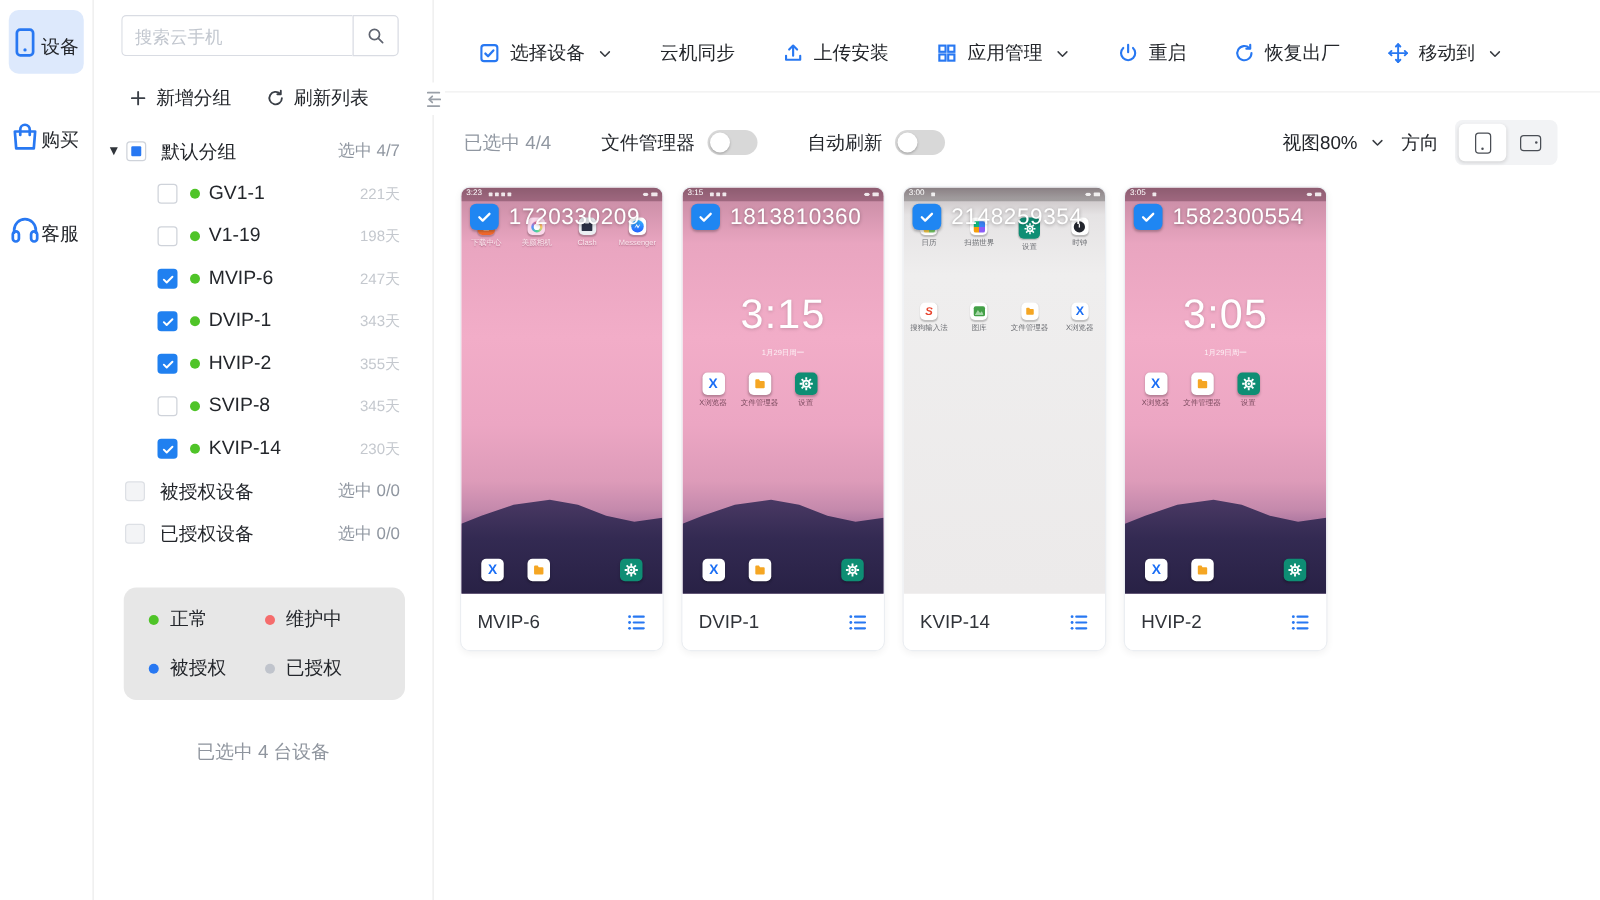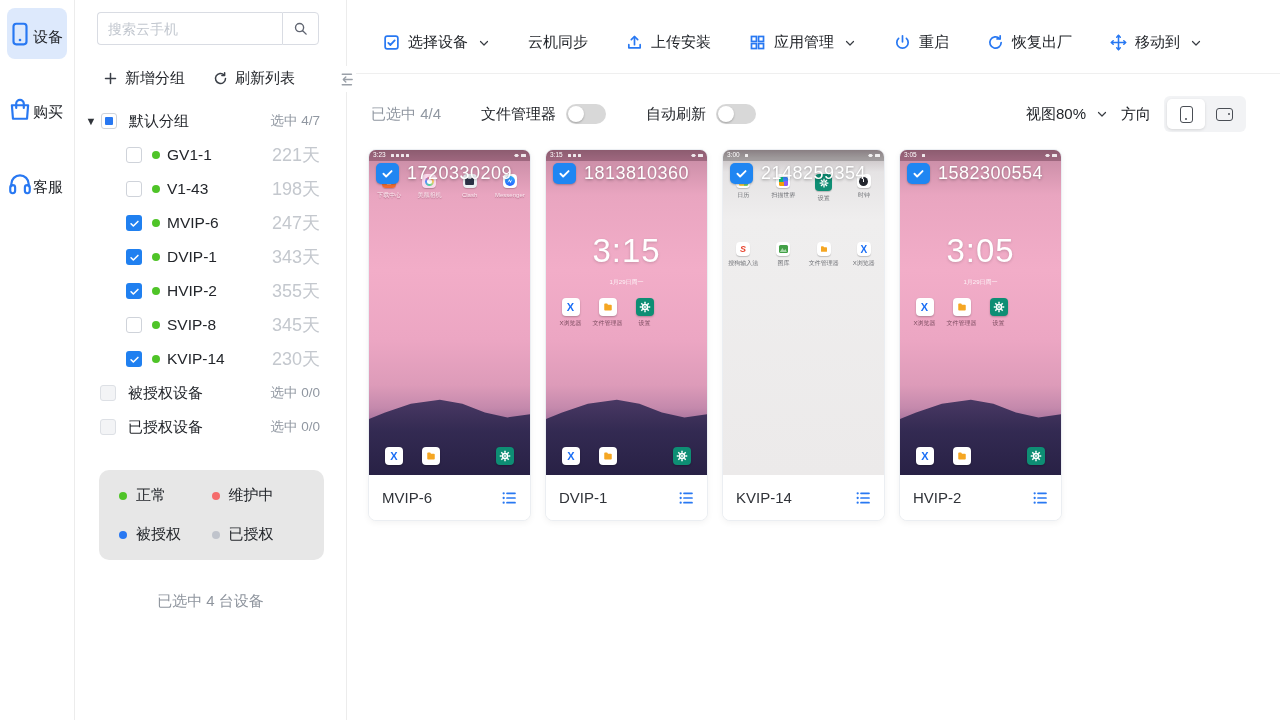--- a/index.html
+++ b/index.html
@@ -37,21 +37,21 @@
   .cb-on { background:#2080f0; }
   .cb-on svg { width:11px; height:11px; color:#fff; }
   .cb-off { border:1px solid #cfd3da; background:#fff; }
   .cb-dis { border:1px solid #dde0e5; background:#f3f4f6; }
   .gname { margin-left:12px; font-size:15px; color:#23262b; }
   .gcount { margin-left:auto; font-size:13.5px; color:#9097a1; }
   .drow { padding-left:42px; }
   .grow2 { padding-left:16px; }
   .dot { width:8px; height:8px; border-radius:50%; margin-left:10px; flex:none; }
   .dname { margin-left:7px; font-size:15.5px; color:#23262b; }
-  .ddays { margin-left:auto; font-size:18px; color:#c4c8ce; }
+  .ddays { margin-left:auto; font-size:12px; color:#c4c8ce; }
 
   .legend { margin:26px 22px 0 24px; background:#e7e7e7; border-radius:10px; padding:16px 20px; display:grid; grid-template-columns:1fr 1fr; row-gap:20px; }
   .litem { display:flex; align-items:center; gap:9px; font-size:15px; color:#23262b; }
   .ldot { width:8px; height:8px; border-radius:50%; }
   .summary { margin-top:32px; text-align:center; color:#8f959e; font-size:15px; }
 
   
   .main { position:absolute; left:347px; top:12px; width:933px; height:720px; }
   .toolbar { height:62px; display:flex; align-items:center; padding-left:36px; gap:38px; border-bottom:1px solid #efefef; }
   .titem { display:flex; align-items:center; gap:8px; font-size:15px; color:#23262b; cursor:pointer; white-space:nowrap; }
@@ -306,21 +306,21 @@
 
       <div class="trow drow">
         <span class="cb cb-off"></span>
         <span class="dot" style="background-color: rgb(79, 196, 40);"></span>
         <span class="dname">GV1-1</span>
         <span class="ddays">221天</span>
       </div>
       <div class="trow drow">
         <span class="cb cb-off"></span>
         <span class="dot" style="background-color: rgb(79, 196, 40);"></span>
-        <span class="dname">V1-43</span>
+        <span class="dname">V1-19</span>
         <span class="ddays">198天</span>
       </div>
       <div class="trow drow">
         <span class="cb cb-on">
             <svg>
               <use href="#sym-check"></use>
             </svg>
           </span>
         <span class="dot" style="background-color: rgb(79, 196, 40);"></span>
         <span class="dname">MVIP-6</span>

